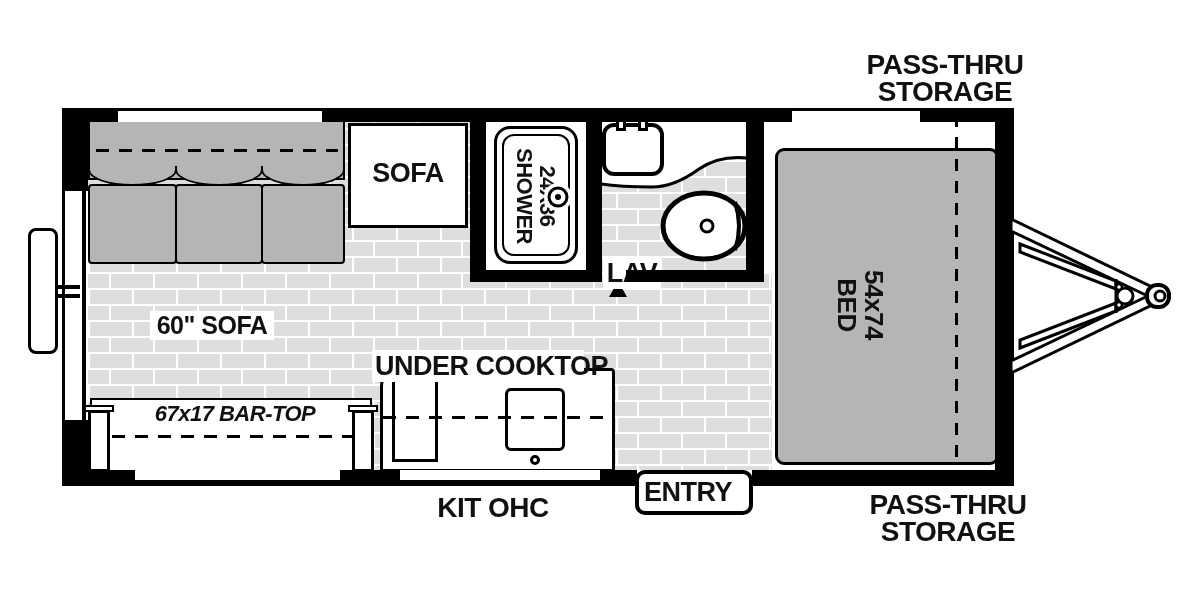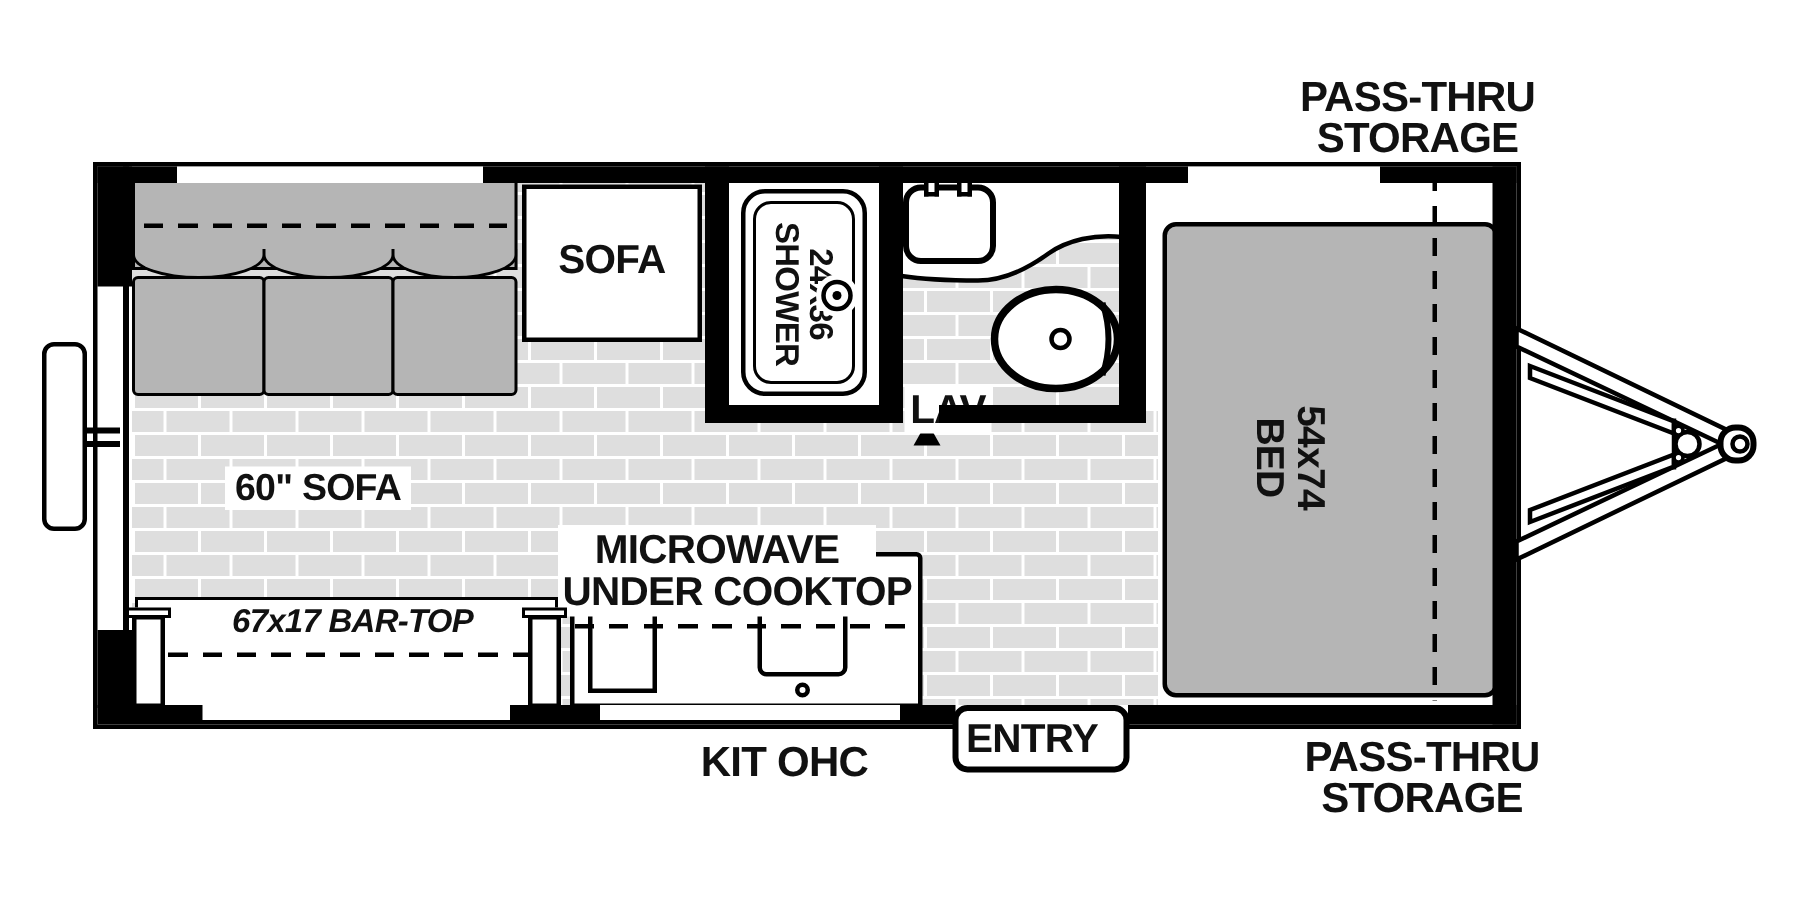--- a/index.html
+++ b/index.html
@@ -87,21 +87,20 @@
     <span class="ln">BED</span>
   </div>
   <div class="dash-v" style="left:955px;top:115px;height:352px;"></div>
 
   <div class="abs outl" style="left:380px;top:368px;width:235px;height:104px;border-radius:18px 4px 0 0;"></div>
   <div class="abs" style="left:392px;top:376px;width:46px;height:86px;border:3px solid #000;background:#fff;"></div>
   <div class="abs" style="left:505px;top:388px;width:60px;height:63px;border:3px solid #000;border-radius:6px;background:#fff;"></div>
   <div class="abs" style="left:530px;top:455px;width:10px;height:10px;border:3px solid #000;border-radius:50%;background:#fff;"></div>
   <div class="dash-h" style="left:383px;top:416px;width:229px;"></div>
   <div class="lbl onfloor" style="left:372px;top:306px;width:212px;font-size:27px;line-height:1.05;">
-    <span class="ln">MICROWAVE</span>
     <span class="ln">UNDER COOKTOP</span>
   </div>
 
   <div class="abs outl" style="left:90px;top:398px;width:282px;height:74px;border-width:2px;"></div>
   <div class="abs" style="left:84px;top:405px;width:30px;height:7px;border:2px solid #000;background:#fff;"></div>
   <div class="abs" style="left:88px;top:410px;width:22px;height:62px;border:3px solid #000;background:#fff;"></div>
   <div class="abs" style="left:348px;top:405px;width:30px;height:7px;border:2px solid #000;background:#fff;"></div>
   <div class="abs" style="left:352px;top:410px;width:22px;height:62px;border:3px solid #000;background:#fff;"></div>
   <div class="lbl" style="left:130px;top:403px;width:210px;font-size:22px;font-style:italic;">67x17 BAR-TOP</div>
   <div class="dash-h" style="left:112px;top:435px;width:240px;"></div>
@@ -153,15 +152,15 @@
   <div class="lbl" style="left:639px;top:479px;width:98px;font-size:27px;z-index:6;">ENTRY</div>
 
   <div class="lbl" style="left:855px;top:52px;width:180px;font-size:28px;line-height:0.95;">
     <span class="ln">PASS-THRU</span>
     <span class="ln">STORAGE</span>
   </div>
   <div class="lbl" style="left:858px;top:492px;width:180px;font-size:28px;line-height:0.95;">
     <span class="ln">PASS-THRU</span>
     <span class="ln">STORAGE</span>
   </div>
-  <div class="lbl" style="left:433px;top:494px;width:120px;font-size:28px;margin-left:30px;">KIT OHC</div>
+  <div class="lbl" style="left:433px;top:494px;width:120px;font-size:28px;">KIT OHC</div>
 
 </div>
 
 </body></html>

